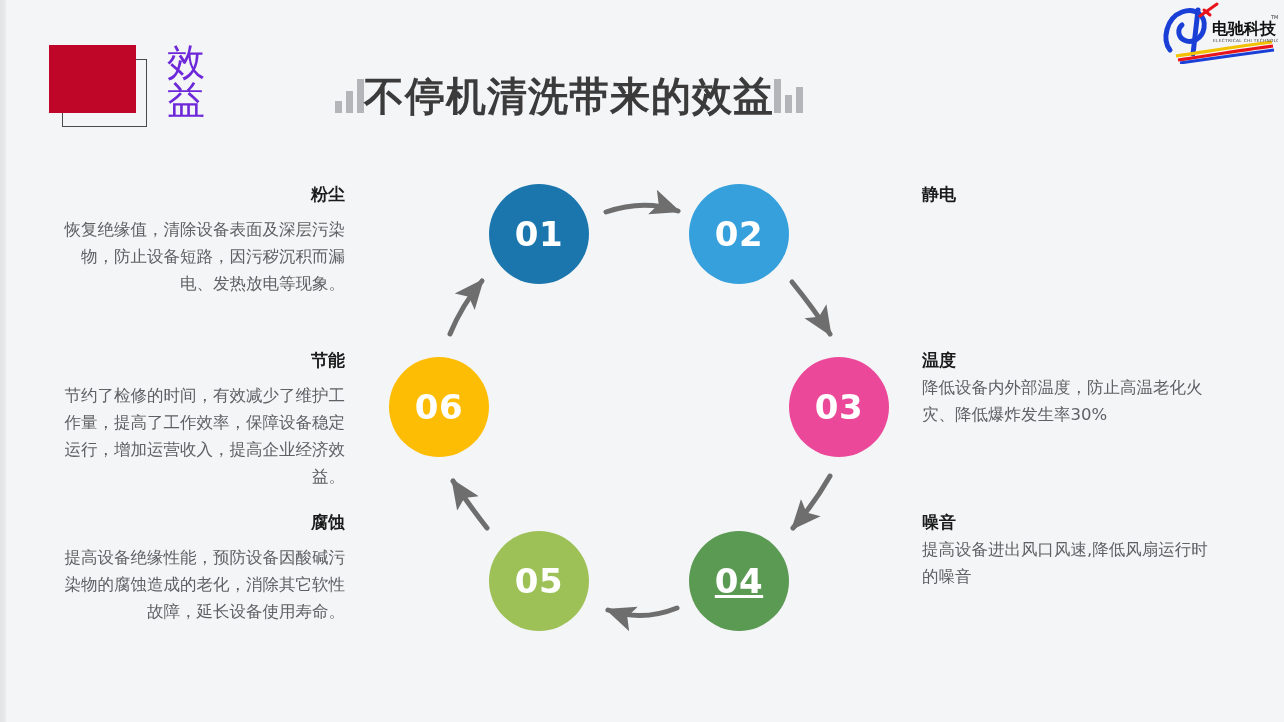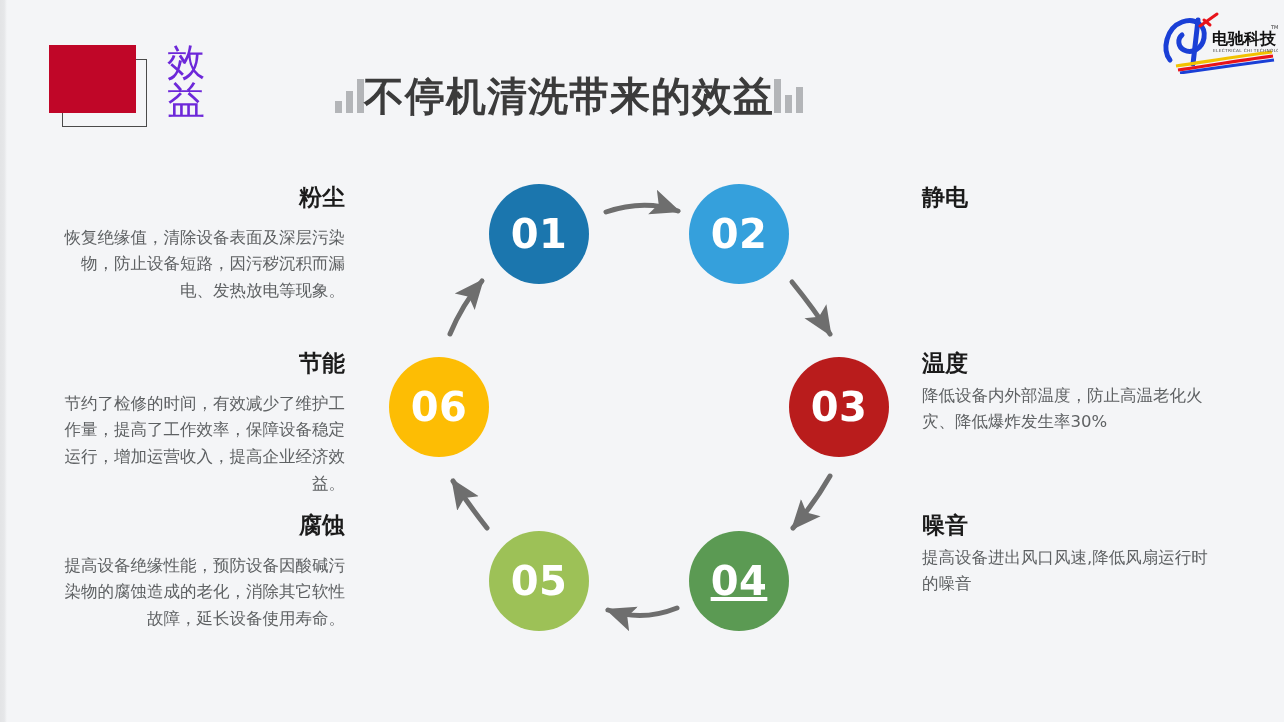--- a/index.html
+++ b/index.html
@@ -49,36 +49,36 @@
   .bars-right span:nth-child(1){height:34px;}
   .bars-right span:nth-child(2){height:18px;}
   .bars-right span:nth-child(3){height:26px;}
   .slide-title {
     font-size:40px; font-weight:bold; color:#3b3b3b;
     letter-spacing:1px; white-space:nowrap; line-height:1;
     font-family:"DejaVu Sans","Liberation Sans",sans-serif;
   }
 
   
-  .logo { position:absolute; right:6px; top:12px; width:118px; height:62px; }
+  .logo { position:absolute; right:6px; top:2px; width:118px; height:62px; }
 
   
   .circle {
     position:absolute; border-radius:50%;
     display:flex; align-items:center; justify-content:center;
-    color:#ffffff; font-size:40px; font-weight:bold;
+    color:#ffffff; font-size:34px; font-weight:bold;
     font-family:"DejaVu Sans","Liberation Sans",sans-serif;
     letter-spacing:0.5px;
   }
   .c-size { width:100px; height:100px; }
 
   
   .txt { position:absolute; width:290px; }
   .txt .h {
-    font-size:23px; font-weight:bold; color:#1b1b1b; line-height:1.2;
+    font-size:17px; font-weight:bold; color:#1b1b1b; line-height:1.2;
     font-family:"DejaVu Sans","Liberation Sans",sans-serif;
     margin-bottom:5px;
   }
   .txt .p {
     font-size:16.5px; color:#5e6163; line-height:1.62;
     font-family:"DejaVu Sans","Liberation Sans",sans-serif;
   }
   .txt.left { text-align:right; left:55px; }
   .txt.left .h { text-align:right; }
   .txt.left .p { text-align:right;margin-top:13px; }
@@ -143,21 +143,21 @@
 
     <path d="M677 608 Q642 622 608 610" fill="none" stroke="#6e6e6e" stroke-width="5" stroke-linecap="round" marker-end="url(#ah)"></path>
 
     <path d="M487 528 Q469 505 453 481" fill="none" stroke="#6e6e6e" stroke-width="5" stroke-linecap="round" marker-end="url(#ah)"></path>
 
     <path d="M450 334 Q462 305 482 281" fill="none" stroke="#6e6e6e" stroke-width="5" stroke-linecap="round" marker-end="url(#ah)"></path>
   </svg>
 
   <div class="circle c-size" style="left: 489px; top: 184px; background: rgb(27, 118, 174);">01</div>
   <div class="circle c-size" style="left: 689px; top: 184px; background: rgb(53, 160, 220);">02</div>
-  <div class="circle c-size" style="left: 789px; top: 357px; background: #b91c1c;">03</div>
+  <div class="circle c-size" style="left: 789px; top: 357px; background: #ec4899;">03</div>
   <div class="circle c-size" style="left: 689px; top: 531px; background: rgb(91, 154, 83); text-decoration: underline;">04</div>
   <div class="circle c-size" style="left: 489px; top: 531px; background: rgb(157, 193, 87);">05</div>
   <div class="circle c-size" style="left: 389px; top: 357px; background: rgb(253, 189, 4);">06</div>
 
   <div class="txt left" style="top:184px;">
     <div class="h">粉尘</div>
     <div class="p">恢复绝缘值，清除设备表面及深层污染物，防止设备短路，因污秽沉积而漏电、发热放电等现象。</div>
   </div>
 
   <div class="txt left" style="top:350px;">

